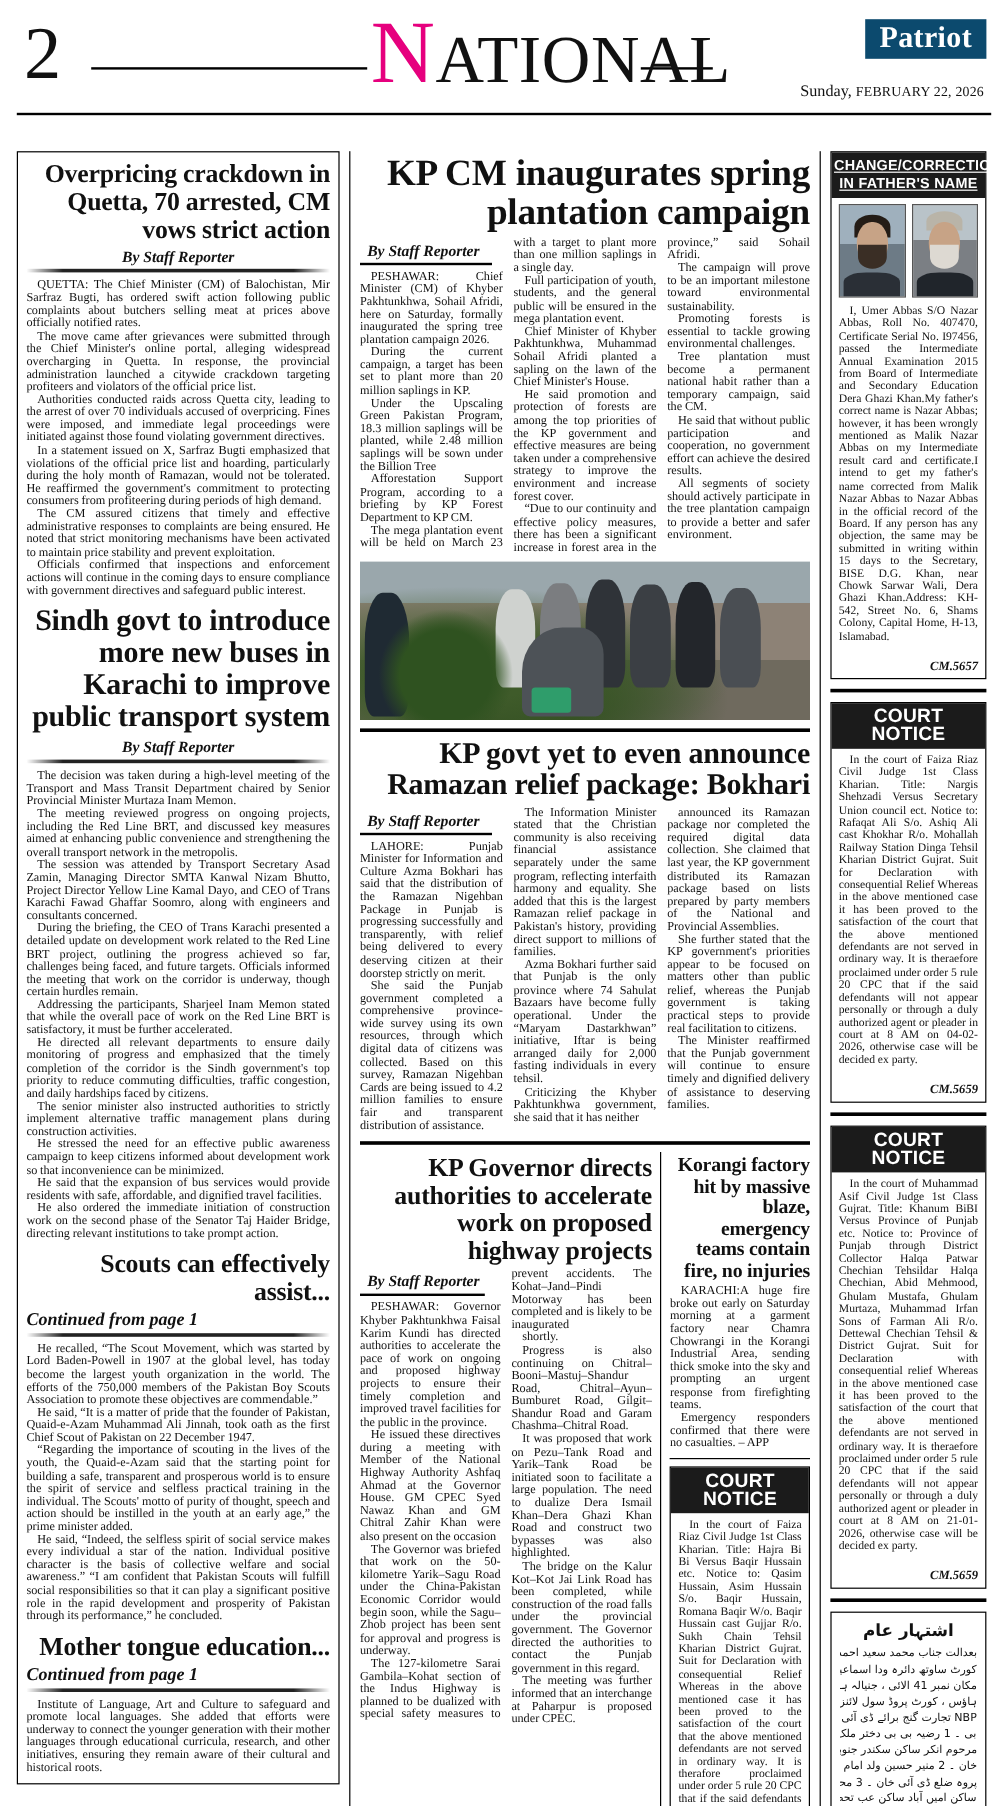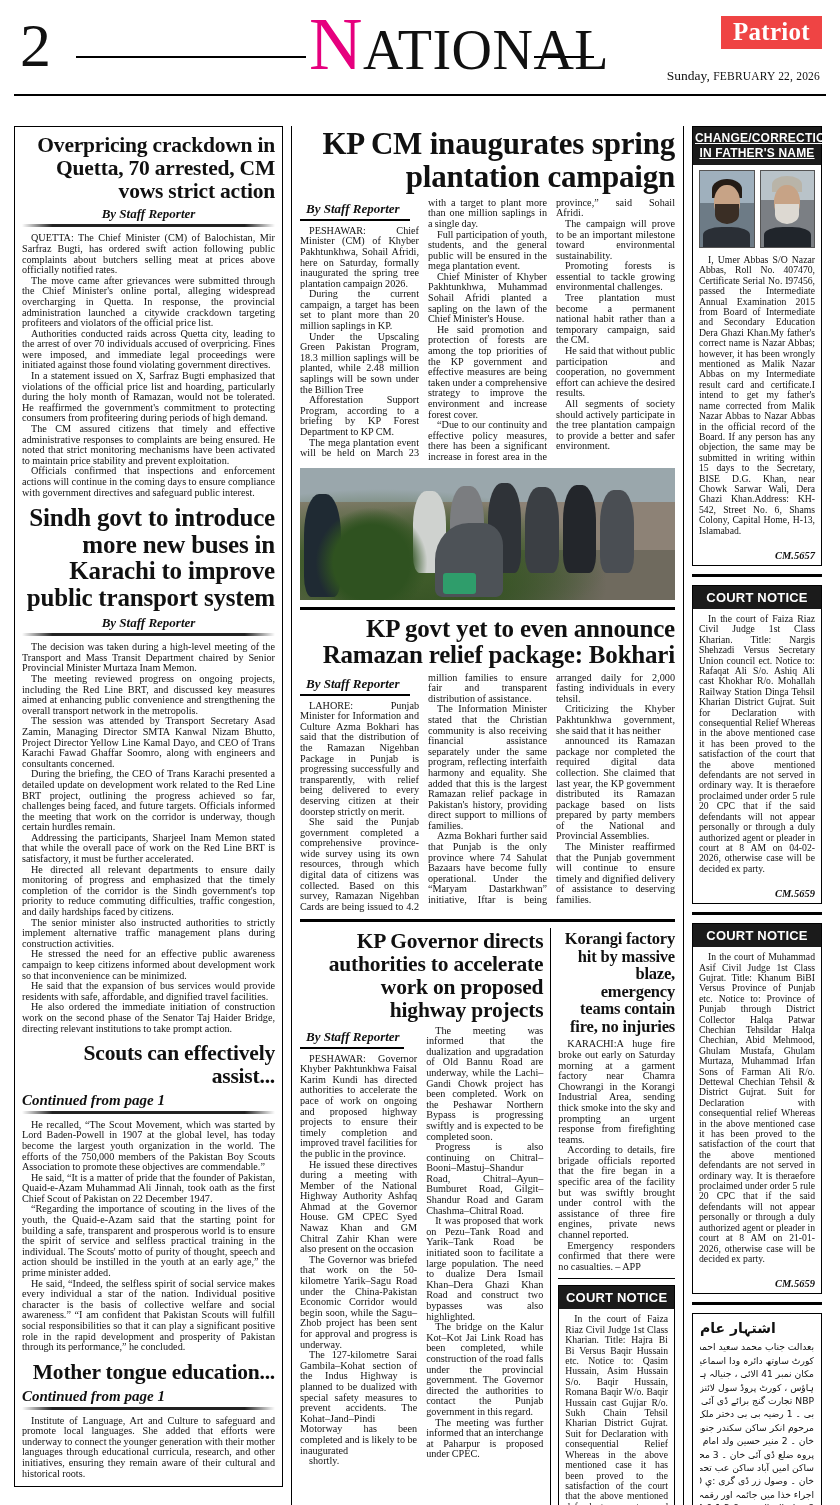--- a/index.html
+++ b/index.html
@@ -21,21 +21,21 @@
   .rule-left{position:absolute;left:62px;top:34px;width:230px;height:2px;background:#000;}
   .rule-right{position:absolute;left:520px;top:34px;width:60px;height:2px;background:#000;}
   .section-title{
     position:absolute;left:295px;top:-8px;
     font-size:56px;line-height:60px;letter-spacing:.5px;
     font-family:"Liberation Serif", serif;font-weight:400;
   }
   .section-title .cap{color:#e6007e;font-size:74px;line-height:60px;}
   .brand{
     position:absolute;right:4px;top:-6px;
-    background:#ef4444;color:#fff;padding:2px 12px 3px 12px;
+    background:#0c4a6e;color:#fff;padding:2px 12px 3px 12px;
     font-size:25px;font-family:"Liberation Serif",serif;font-weight:700;
     letter-spacing:.3px;
   }
   .dateline{
     position:absolute;right:6px;top:46px;
     font-size:13.5px;font-family:"Liberation Serif",serif;
   }
   .dateline .d2{font-size:11.5px;letter-spacing:.2px;}
   .masthead-bottom{position:absolute;left:0;right:0;top:72px;height:2px;background:#000;}
 
@@ -108,21 +108,21 @@
     position:absolute;left:4%;bottom:0;width:30%;height:70%;
     background:radial-gradient(ellipse at 50% 60%,#2f5220 0 48%,rgba(47,82,32,0) 70%);
   }
   .photo .can{position:absolute;left:38%;bottom:4%;width:9%;height:16%;background:#2f9d6b;border-radius:3px;}
 
   
   .notice{border:1px solid #000;margin-bottom:6px;}
   .notice-head{
     background:#1b1b1b;color:#fff;text-align:center;
     font-family:"Liberation Sans",sans-serif;font-weight:700;
-    font-size:13px;line-height:15px;padding:4px 2px;letter-spacing:.2px;
+    font-size:16px;line-height:15px;padding:4px 2px;letter-spacing:.2px;
   }
   .notice-head.two{font-size:12px;text-decoration:underline;}
   .notice-body{padding:5px 6px 4px 6px;}
   .notice-body p{
     margin:0;font-size:9.7px;line-height:10.4px;text-align:justify;
     text-indent:9px;font-family:"Liberation Serif",serif;
   }
   .ref{
     text-align:right;font-style:italic;font-weight:700;font-size:10.5px;margin-top:14px;
   }
@@ -134,21 +134,21 @@
   .ph .hair{position:absolute;left:22%;top:10%;width:56%;height:26%;border-radius:50% 50% 0 0;background:#241c16;}
   .ph.b .hair{background:#b9b4a8;top:6%;height:22%;}
   .ph .beard{position:absolute;left:28%;top:44%;width:44%;height:26%;border-radius:0 0 50% 50%;background:#3a2e25;}
   .ph.b .beard{background:#ddd9d2;}
   .ph .shoulder{position:absolute;left:6%;bottom:0;width:88%;height:26%;border-radius:40% 40% 0 0;background:#2a2f36;}
   .ph.b .shoulder{background:#20252b;}
 
   
   .urdu-box{border:1px solid #000;padding:6px 7px;margin-bottom:6px;}
   .urdu-title{
-    text-align:left;font-size:14px;font-weight:700;margin-bottom:4px;
+    text-align:center;font-size:14px;font-weight:700;margin-bottom:4px;
     font-family:"DejaVu Sans",sans-serif;direction:rtl;
   }
   .urdu-lines{direction:rtl;text-align:right;}
   .urdu-lines span{
     display:block;font-family:"DejaVu Sans",sans-serif;
     font-size:9.2px;line-height:13.4px;white-space:nowrap;overflow:hidden;
   }
 
   .divider-h{height:3px;background:#000;margin:8px 0 8px 0;}
   .divider-thin{height:1px;background:#000;margin:6px 0;}
@@ -275,49 +275,48 @@
         <h1 class="hl hl-lg">KP govt yet to even announce Ramazan relief package: Bokhari</h1>
         <div class="cols3" style="margin-top:4px;">
           <div class="byline byline-left">By Staff Reporter</div>
           <div class="rule-thin" style="width:110px;margin-bottom:5px;"></div>
           <p class="body">LAHORE: Punjab Minister for Information and Culture Azma Bokhari has said that the distribution of the Ramazan Nigehban Package in Punjab is progressing successfully and transparently, with relief being delivered to every deserving citizen at their doorstep strictly on merit.</p>
           <p class="body">She said the Punjab government completed a comprehensive province-wide survey using its own resources, through which digital data of citizens was collected. Based on this survey, Ramazan Nigehban Cards are being issued to 4.2 million families to ensure fair and transparent distribution of assistance.</p>
           <p class="body">The Information Minister stated that the Christian community is also receiving financial assistance separately under the same program, reflecting interfaith harmony and equality. She added that this is the largest Ramazan relief package in Pakistan's history, providing direct support to millions of families.</p>
           <p class="body">Azma Bokhari further said that Punjab is the only province where 74 Sahulat Bazaars have become fully operational. Under the “Maryam Dastarkhwan” initiative, Iftar is being arranged daily for 2,000 fasting individuals in every tehsil.</p>
           <p class="body">Criticizing the Khyber Pakhtunkhwa government, she said that it has neither</p>
           <p class="body">announced its Ramazan package nor completed the required digital data collection. She claimed that last year, the KP government distributed its Ramazan package based on lists prepared by party members of the National and Provincial Assemblies.</p>
+          <p class="body">She further stated that the KP government's priorities appear to be focused on matters other than public relief, whereas the Punjab government is taking practical steps to provide real facilitation to citizens.</p>
           <p class="body">The Minister reaffirmed that the Punjab government will continue to ensure timely and dignified delivery of assistance to deserving families.</p>
         </div>
       </div>
 
       <div class="sect-rule thick"></div>
 
       <div class="mid-split">
         <div class="a">
           <h1 class="hl hl-md">KP Governor directs authorities to accelerate work on proposed highway projects</h1>
           <div class="cols2" style="margin-top:4px;">
             <div class="byline byline-left">By Staff Reporter</div>
             <div class="rule-thin" style="width:104px;margin-bottom:5px;"></div>
             <p class="body">PESHAWAR: Governor Khyber Pakhtunkhwa Faisal Karim Kundi has directed authorities to accelerate the pace of work on ongoing and proposed highway projects to ensure their timely completion and improved travel facilities for the public in the province.</p>
             <p class="body">He issued these directives during a meeting with Member of the National Highway Authority Ashfaq Ahmad at the Governor House. GM CPEC Syed Nawaz Khan and GM Chitral Zahir Khan were also present on the occasion</p>
             <p class="body">The Governor was briefed that work on the 50-kilometre Yarik–Sagu Road under the China-Pakistan Economic Corridor would begin soon, while the Sagu–Zhob project has been sent for approval and progress is underway.</p>
             <p class="body">The 127-kilometre Sarai Gambila–Kohat section of the Indus Highway is planned to be dualized with special safety measures to prevent accidents. The Kohat–Jand–Pindi Motorway has been completed and is likely to be inaugurated</p>
             <p class="body">shortly.</p>
-            <p class="body">The meeting was informed that the dualization and upgradation of Old Bannu Road are underway, while the Lachi–Gandi Chowk project has been completed. Work on the Peshawar Northern Bypass is progressing swiftly and is expected to be completed soon.</p>
             <p class="body">Progress is also continuing on Chitral–Booni–Mastuj–Shandur Road, Chitral–Ayun–Bumburet Road, Gilgit–Shandur Road and Garam Chashma–Chitral Road.</p>
             <p class="body">It was proposed that work on Pezu–Tank Road and Yarik–Tank Road be initiated soon to facilitate a large population. The need to dualize Dera Ismail Khan–Dera Ghazi Khan Road and construct two bypasses was also highlighted.</p>
             <p class="body">The bridge on the Kalur Kot–Kot Jai Link Road has been completed, while construction of the road falls under the provincial government. The Governor directed the authorities to contact the Punjab government in this regard.</p>
             <p class="body">The meeting was further informed that an interchange at Paharpur is proposed under CPEC.</p>
           </div>
         </div>
         <div class="b">
           <h1 class="hl hl-xs">Korangi factory hit by massive blaze, emergency teams contain fire, no injuries</h1>
           <div>
             <p class="body" style="margin-top:4px;">KARACHI:A huge fire broke out early on Saturday morning at a garment factory near Chamra Chowrangi in the Korangi Industrial Area, sending thick smoke into the sky and prompting an urgent response from firefighting teams.</p>
-            <p class="body">According to details, fire brigade officials reported that the fire began in a specific area of the facility but was swiftly brought under control with the assistance of three fire engines, private news channel reported.</p>
             <p class="body">Emergency responders confirmed that there were no casualties. – APP</p>
           </div>
           <div class="divider-thin"></div>
           <div class="notice">
             <div class="notice-head">COURT NOTICE</div>
             <div class="notice-body">
               <p>In the court of Faiza Riaz Civil Judge 1st Class Kharian. Title: Hajra Bi Bi Versus Baqir Hussain etc. Notice to: Qasim Hussain, Asim Hussain S/o. Baqir Hussain, Romana Baqir W/o. Baqir Hussain cast Gujjar R/o. Sukh Chain Tehsil Kharian District Gujrat. Suit for Declaration with consequential Relief Whereas in the above mentioned case it has been proved to the satisfaction of the court that the above mentioned defendants are not served in ordinary way. It is therafore proclaimed under order 5 rule 20 CPC that if the said defendants will not appear personally or through a duly authorized agent or pleader in court at 8 AM on 04-02-2026, otherwise case will be decided ex party.</p>
 
             </div>
           </div>

